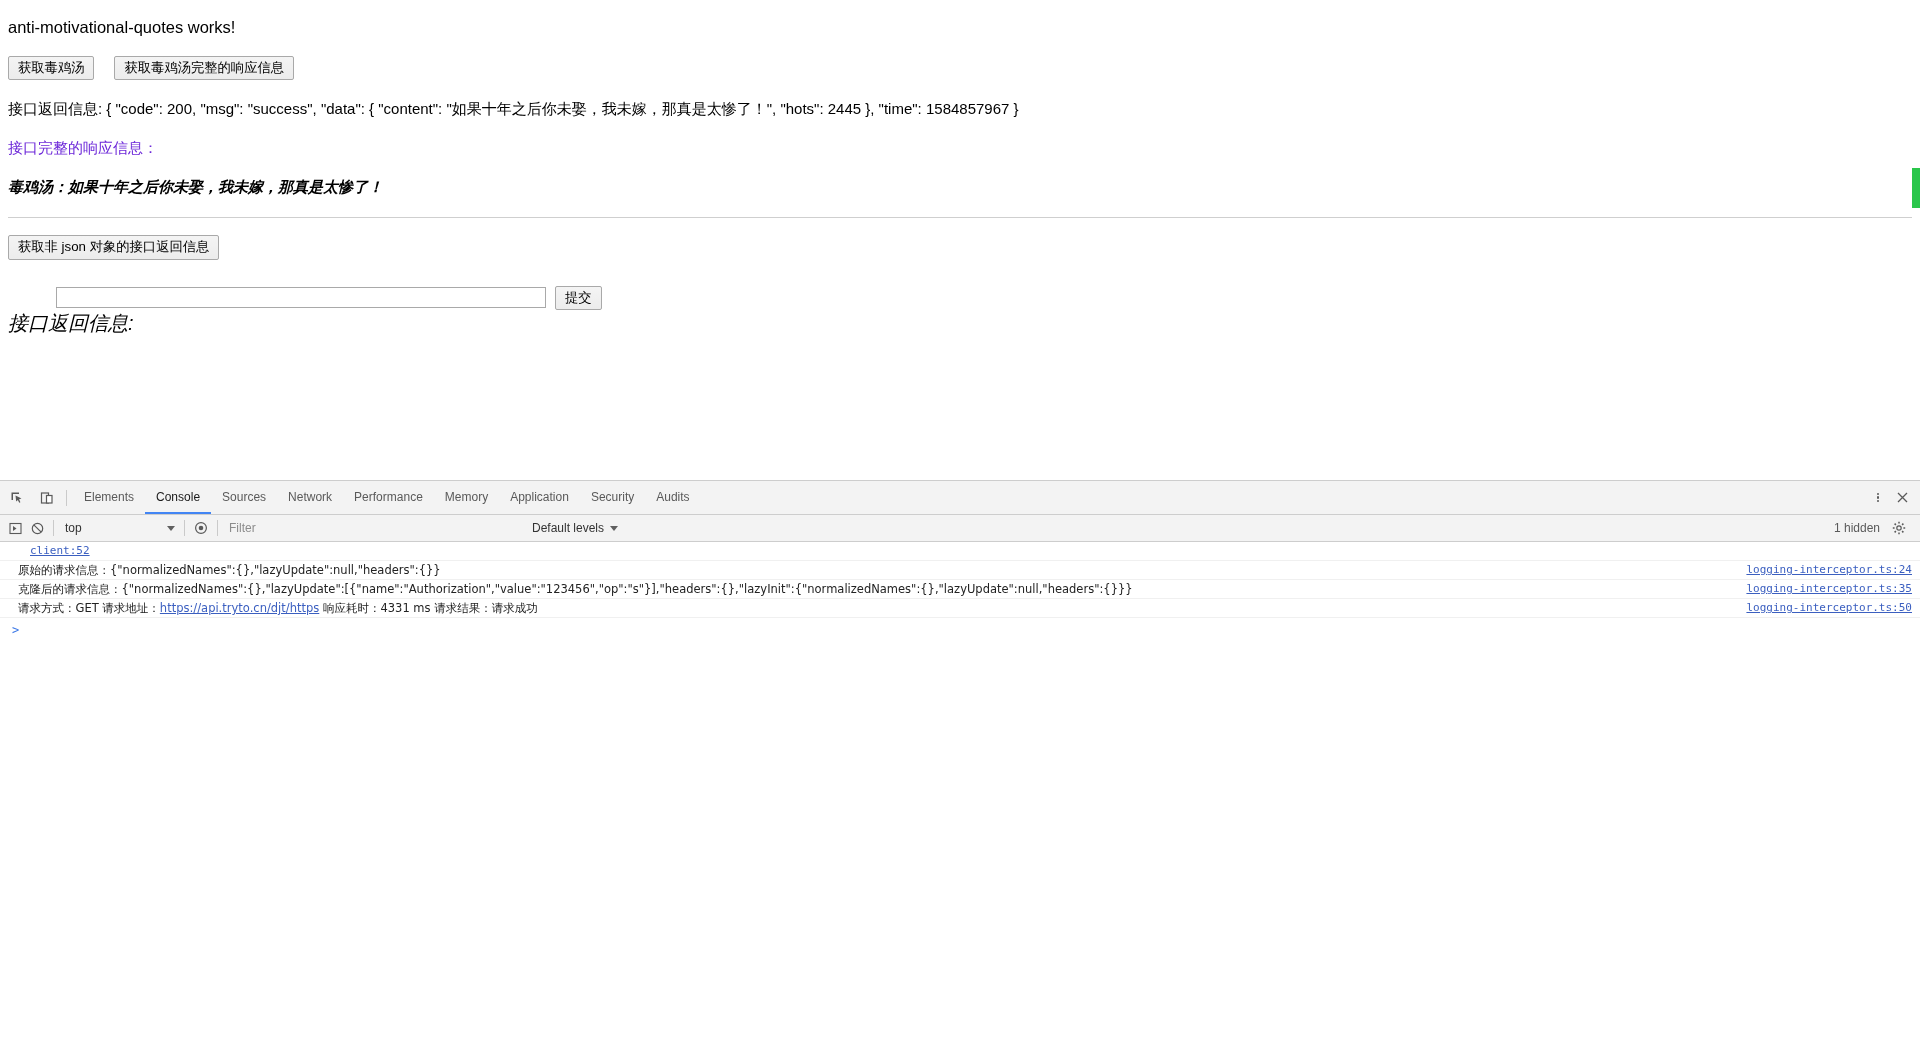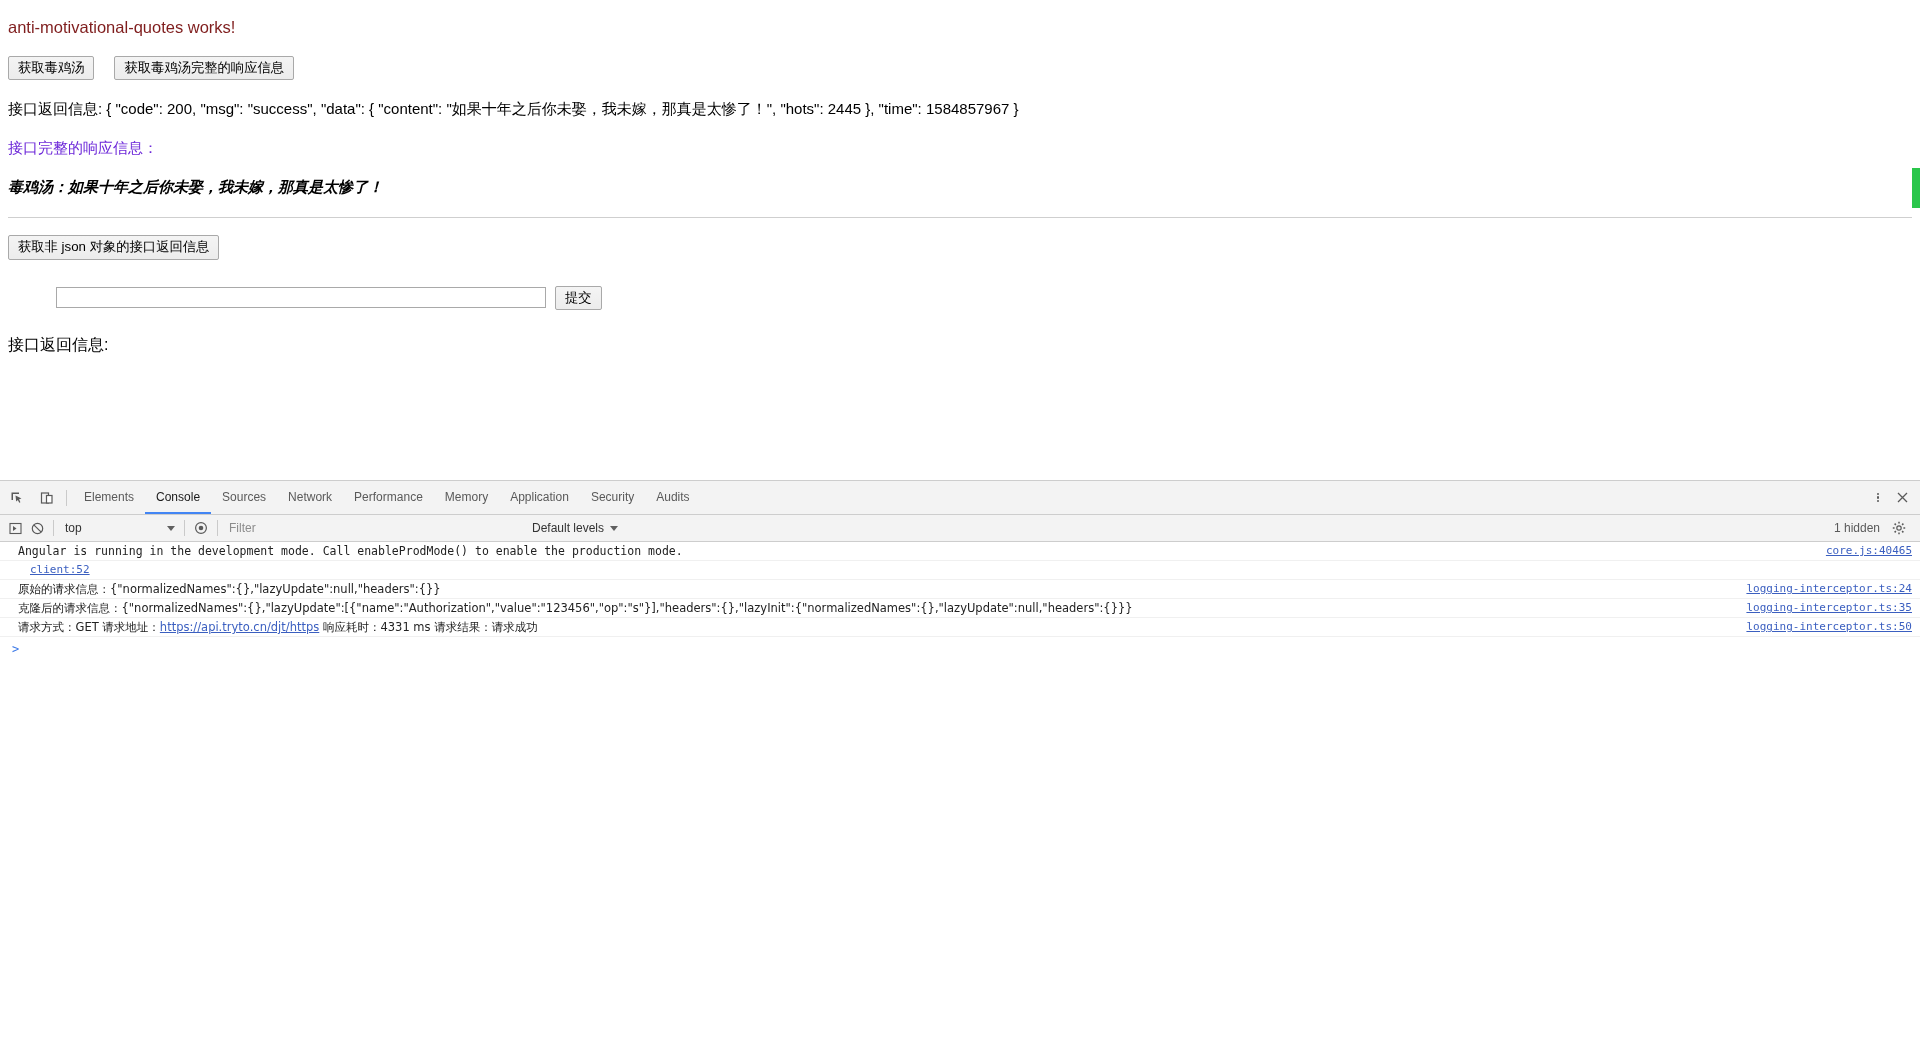--- a/index.html
+++ b/index.html
@@ -23,21 +23,21 @@
     width: 1920px;
     height: 460px;
     background: #fff;
     overflow: hidden;
   }
   .page-inner {
     padding: 8px 8px 0 8px;
   }
   .app-title {
     font-size: 16.5px;
-    color: #7f1d1d;
+    color: #000000;
     margin: 10px 0 0 0;
     font-weight: 400;
     line-height: 1.2;
   }
   .btn-row {
     margin-top: 18px;
     display: flex;
     gap: 20px;
     align-items: flex-start;
   }
@@ -96,23 +96,23 @@
     font-size: 13.3px;
     padding: 2px 3px;
     border: 1px solid #a9a9a9;
     border-radius: 0;
     background: #fff;
     color: #000;
     outline: none;
   }
 
   .tail-label {
-    font-size: 16px;
+    font-size: 20px;
     color: #000;
-    margin-top: 25px;
+    font-style: italic;
   }
 
   
   .page-scroll-marker {
     position: absolute;
     right: 0;
     top: 168px;
     width: 8px;
     height: 40px;
     background: #2ac64b;
@@ -450,24 +450,20 @@
                      M2.6 2.6 L3.9 3.9 M10.1 10.1 L11.4 11.4
                      M11.4 2.6 L10.1 3.9 M3.9 10.1 L2.6 11.4"></path>
           </g>
         </svg>
       </div>
     </div>
   </div>
 
   <div class="console-body">
 
-    <div class="msg-row">
-      <span class="msg-text">Angular is running in the development mode. Call enableProdMode() to enable the production mode.</span>
-      <span class="msg-src">core.js:40465</span>
-    </div>
 
     <div class="msg-row">
       <span class="msg-src">client:52</span>
     </div>
 
     <div class="msg-row">
       <span class="msg-text cjk">原始的请求信息：{"normalizedNames":{},"lazyUpdate":null,"headers":{}}</span>
       <span class="msg-src">logging-interceptor.ts:24</span>
     </div>
 

